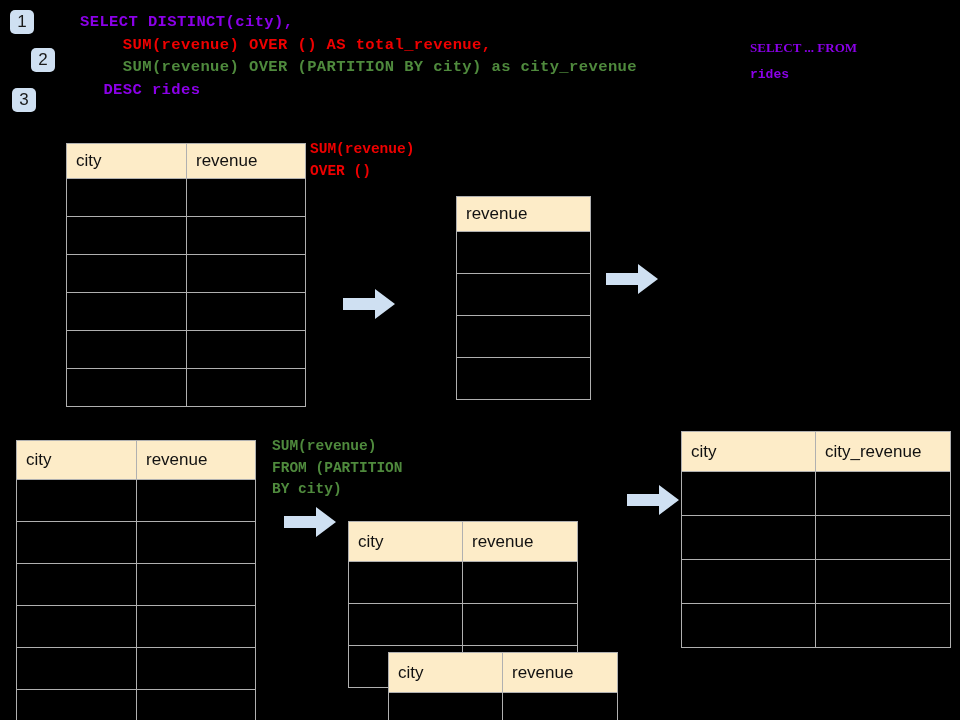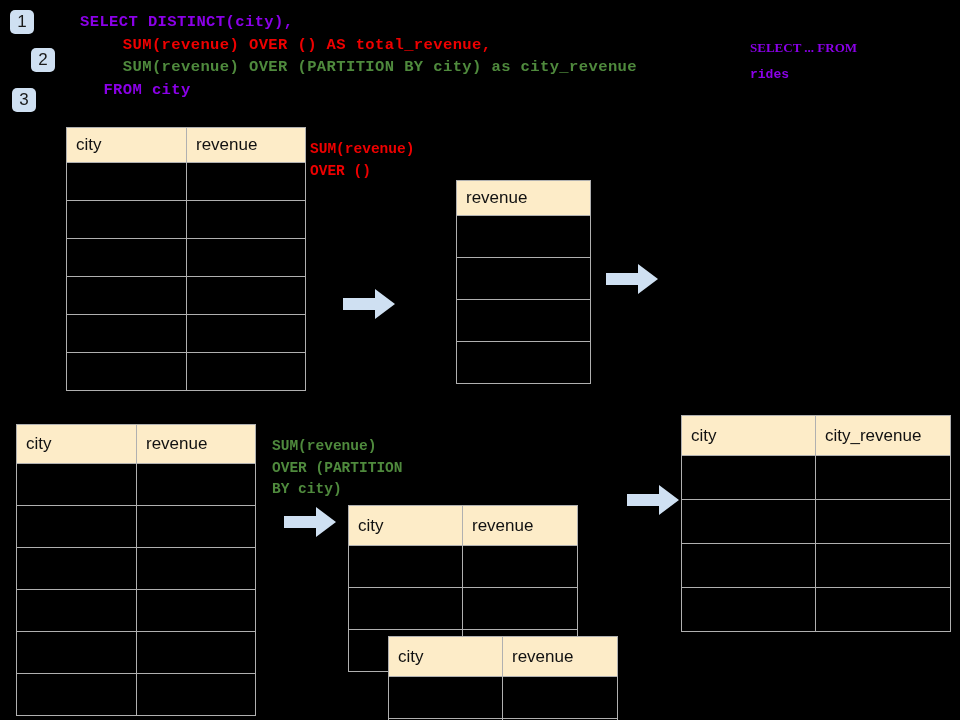--- a/index.html
+++ b/index.html
@@ -63,20 +63,21 @@
   }
   .annot.red   { color: #ee0000; }
   .annot.green { color: #4f8a3d; }
 
   
   .tbl {
     position: absolute;
     border-collapse: collapse;
     table-layout: fixed;
     background: #000000;
+    margin-top: 16px;
   }
   .tbl th, .tbl td {
     border: 1px solid #b0b0b0;
     padding: 0;
     margin: 0;
   }
   .tbl th {
     background: #fdecc8;
     color: #111111;
     font-family: "Liberation Sans", sans-serif;
@@ -99,30 +100,30 @@
 
 <div id="stage">
 
   <div class="badge" style="left:10px; top:10px;">1</div>
   <div class="badge" style="left:31px; top:48px;">2</div>
   <div class="badge" style="left:12px; top:88px;">3</div>
 
   <div class="code c-purple" style="left:80px; top:13px;">SELECT DISTINCT(city),</div>
   <div class="code c-red" style="left:84px; top:36px;">    SUM(revenue) OVER () AS total_revenue,</div>
   <div class="code c-green" style="left:84px; top:58px;">    SUM(revenue) OVER (PARTITION BY city) as city_revenue</div>
-  <div class="code c-purple" style="left:84px; top:81px;">  FROM city</div>
+  <div class="code c-purple" style="left:84px; top:81px;">  DESC rides</div>
 
   <div class="snippet" style="left:750px; top:38px;font-family:Liberation Serif, serif;">SELECT ... FROM</div>
   <div class="snippet" style="left:750px; top:65px;">rides</div>
 
   <div class="annot red" style="left:310px; top:138px;">SUM(revenue)</div>
   <div class="annot red" style="left:310px; top:160px;">OVER ()</div>
 
   <div class="annot green" style="left:272px; top:435px;">SUM(revenue)</div>
-  <div class="annot green" style="left:272px; top:457px;">OVER (PARTITION</div>
+  <div class="annot green" style="left:272px; top:457px;">FROM (PARTITION</div>
   <div class="annot green" style="left:272px; top:478px;">BY city)</div>
 
   <table class="tbl" id="tbl-rides-top" style="left:66px; top:127px; width:239px;">
     <colgroup>
         <col style="width:120px">
         <col style="width:119px">
       </colgroup>
     <thead>
       <tr>
         <th style="height:34px">city</th>

